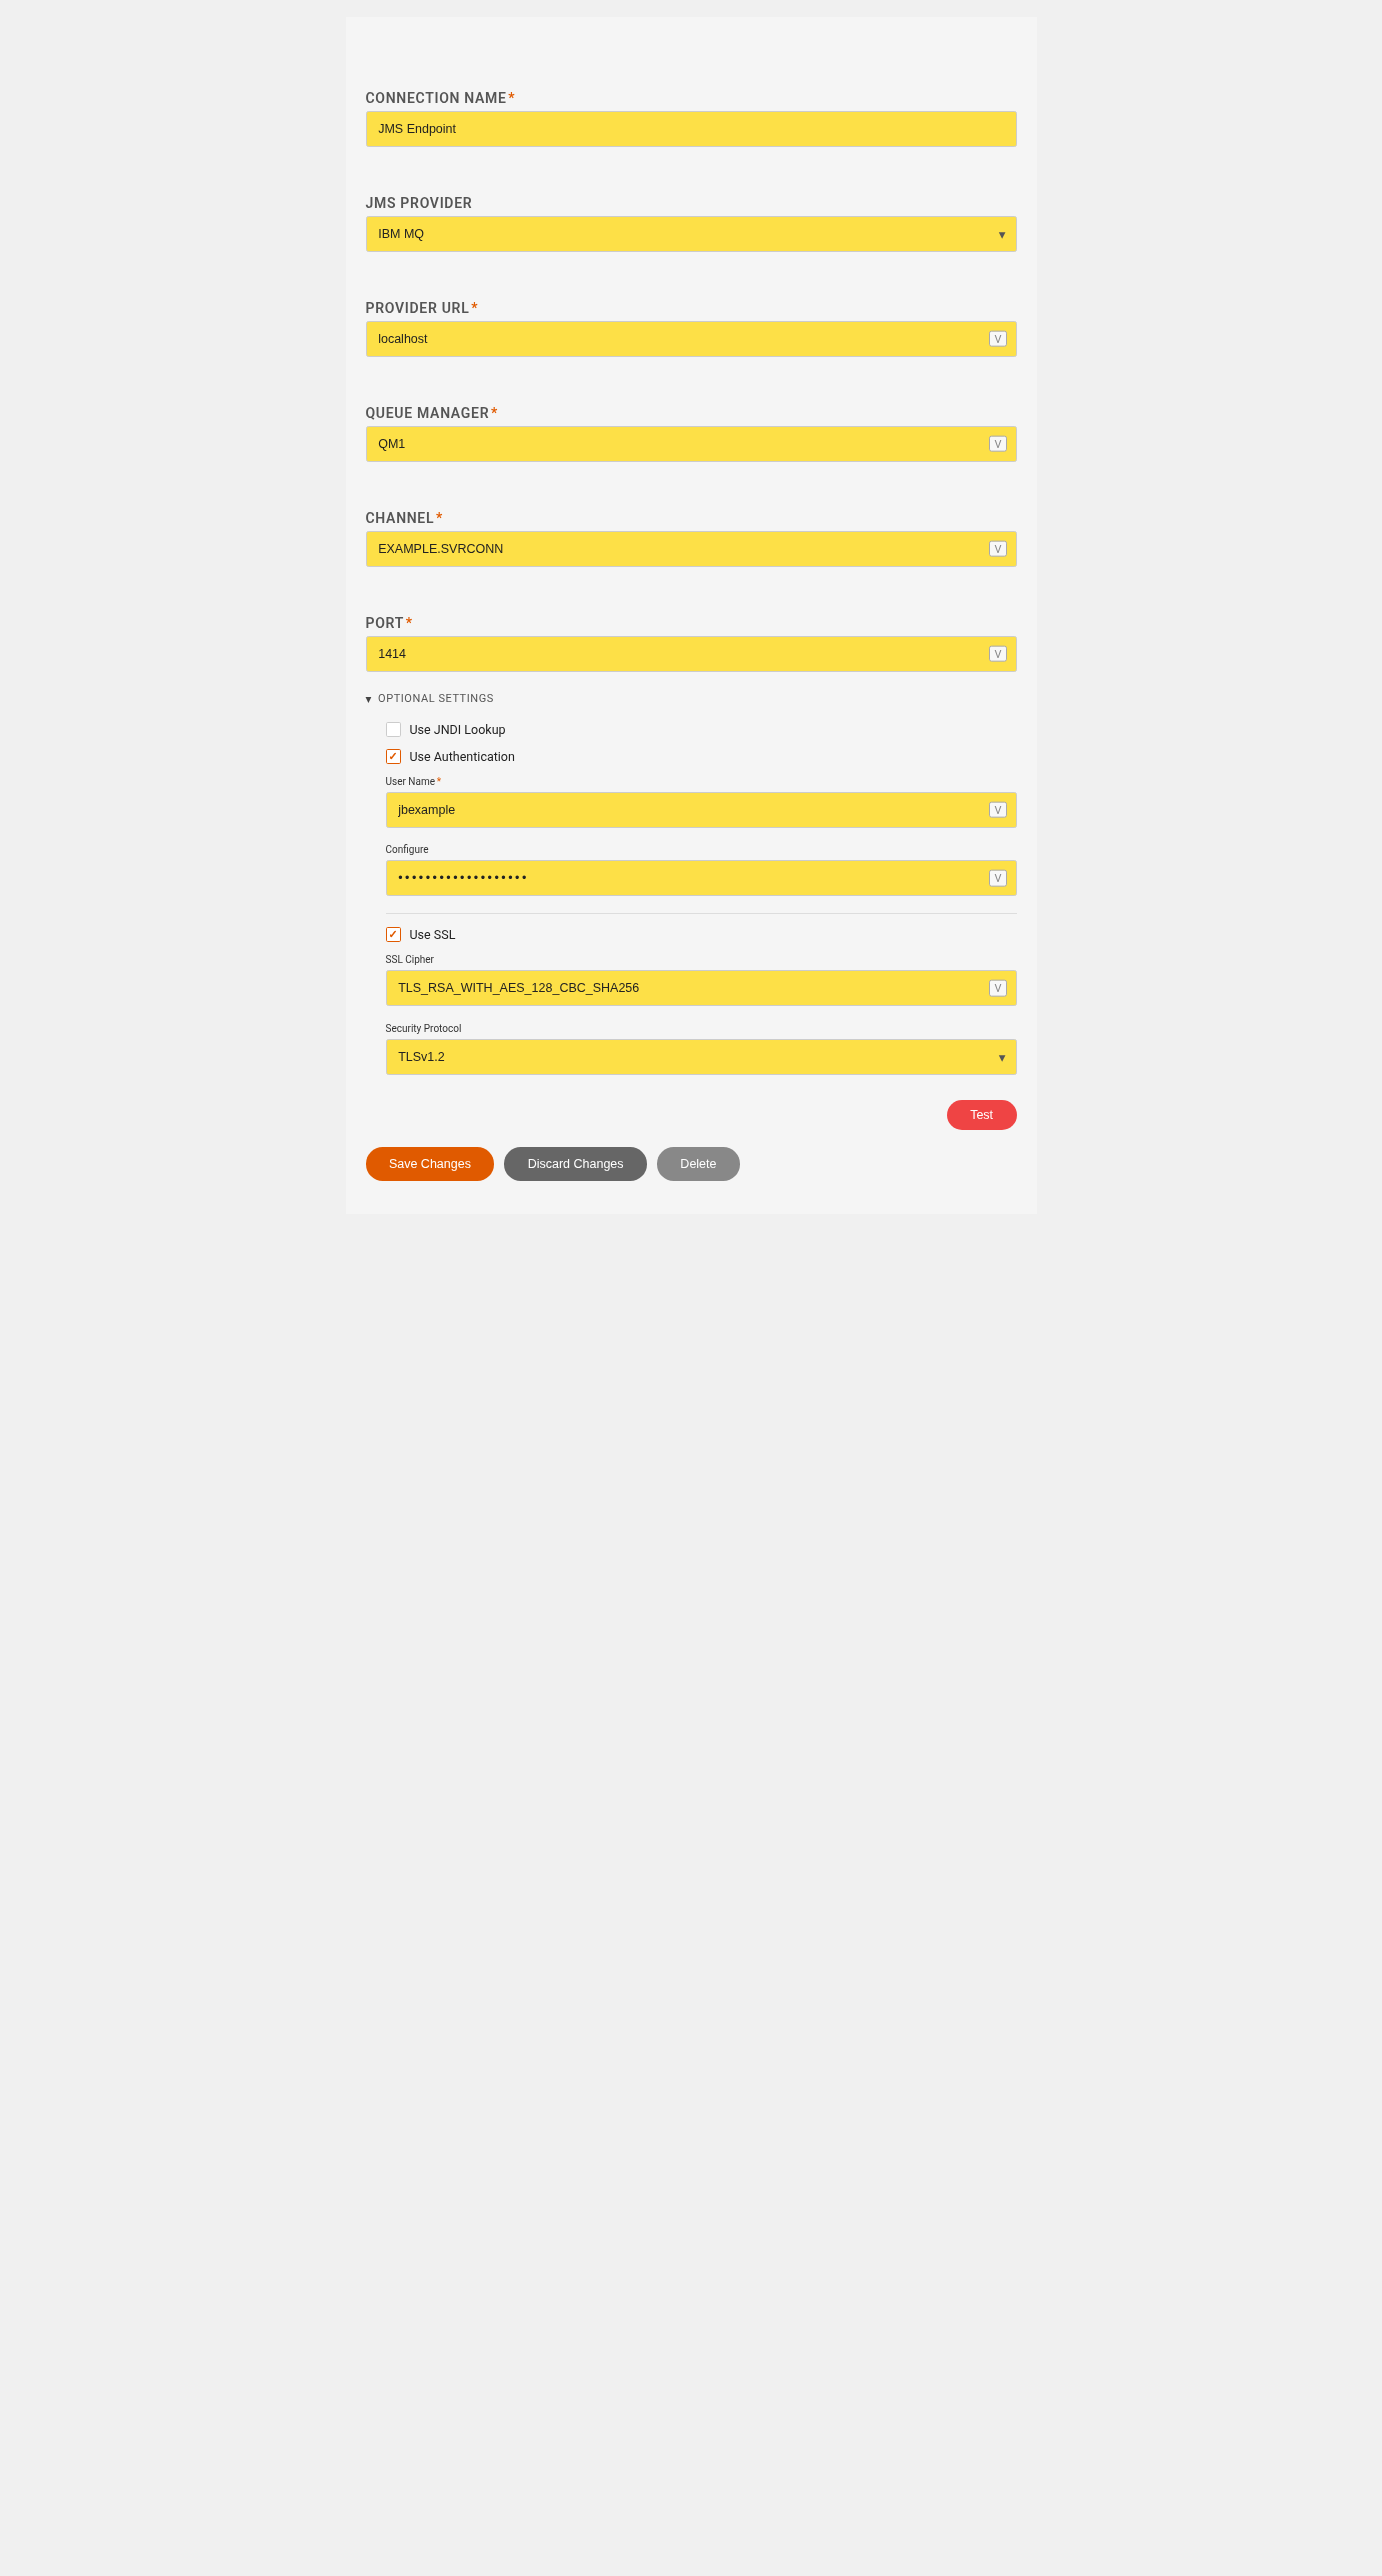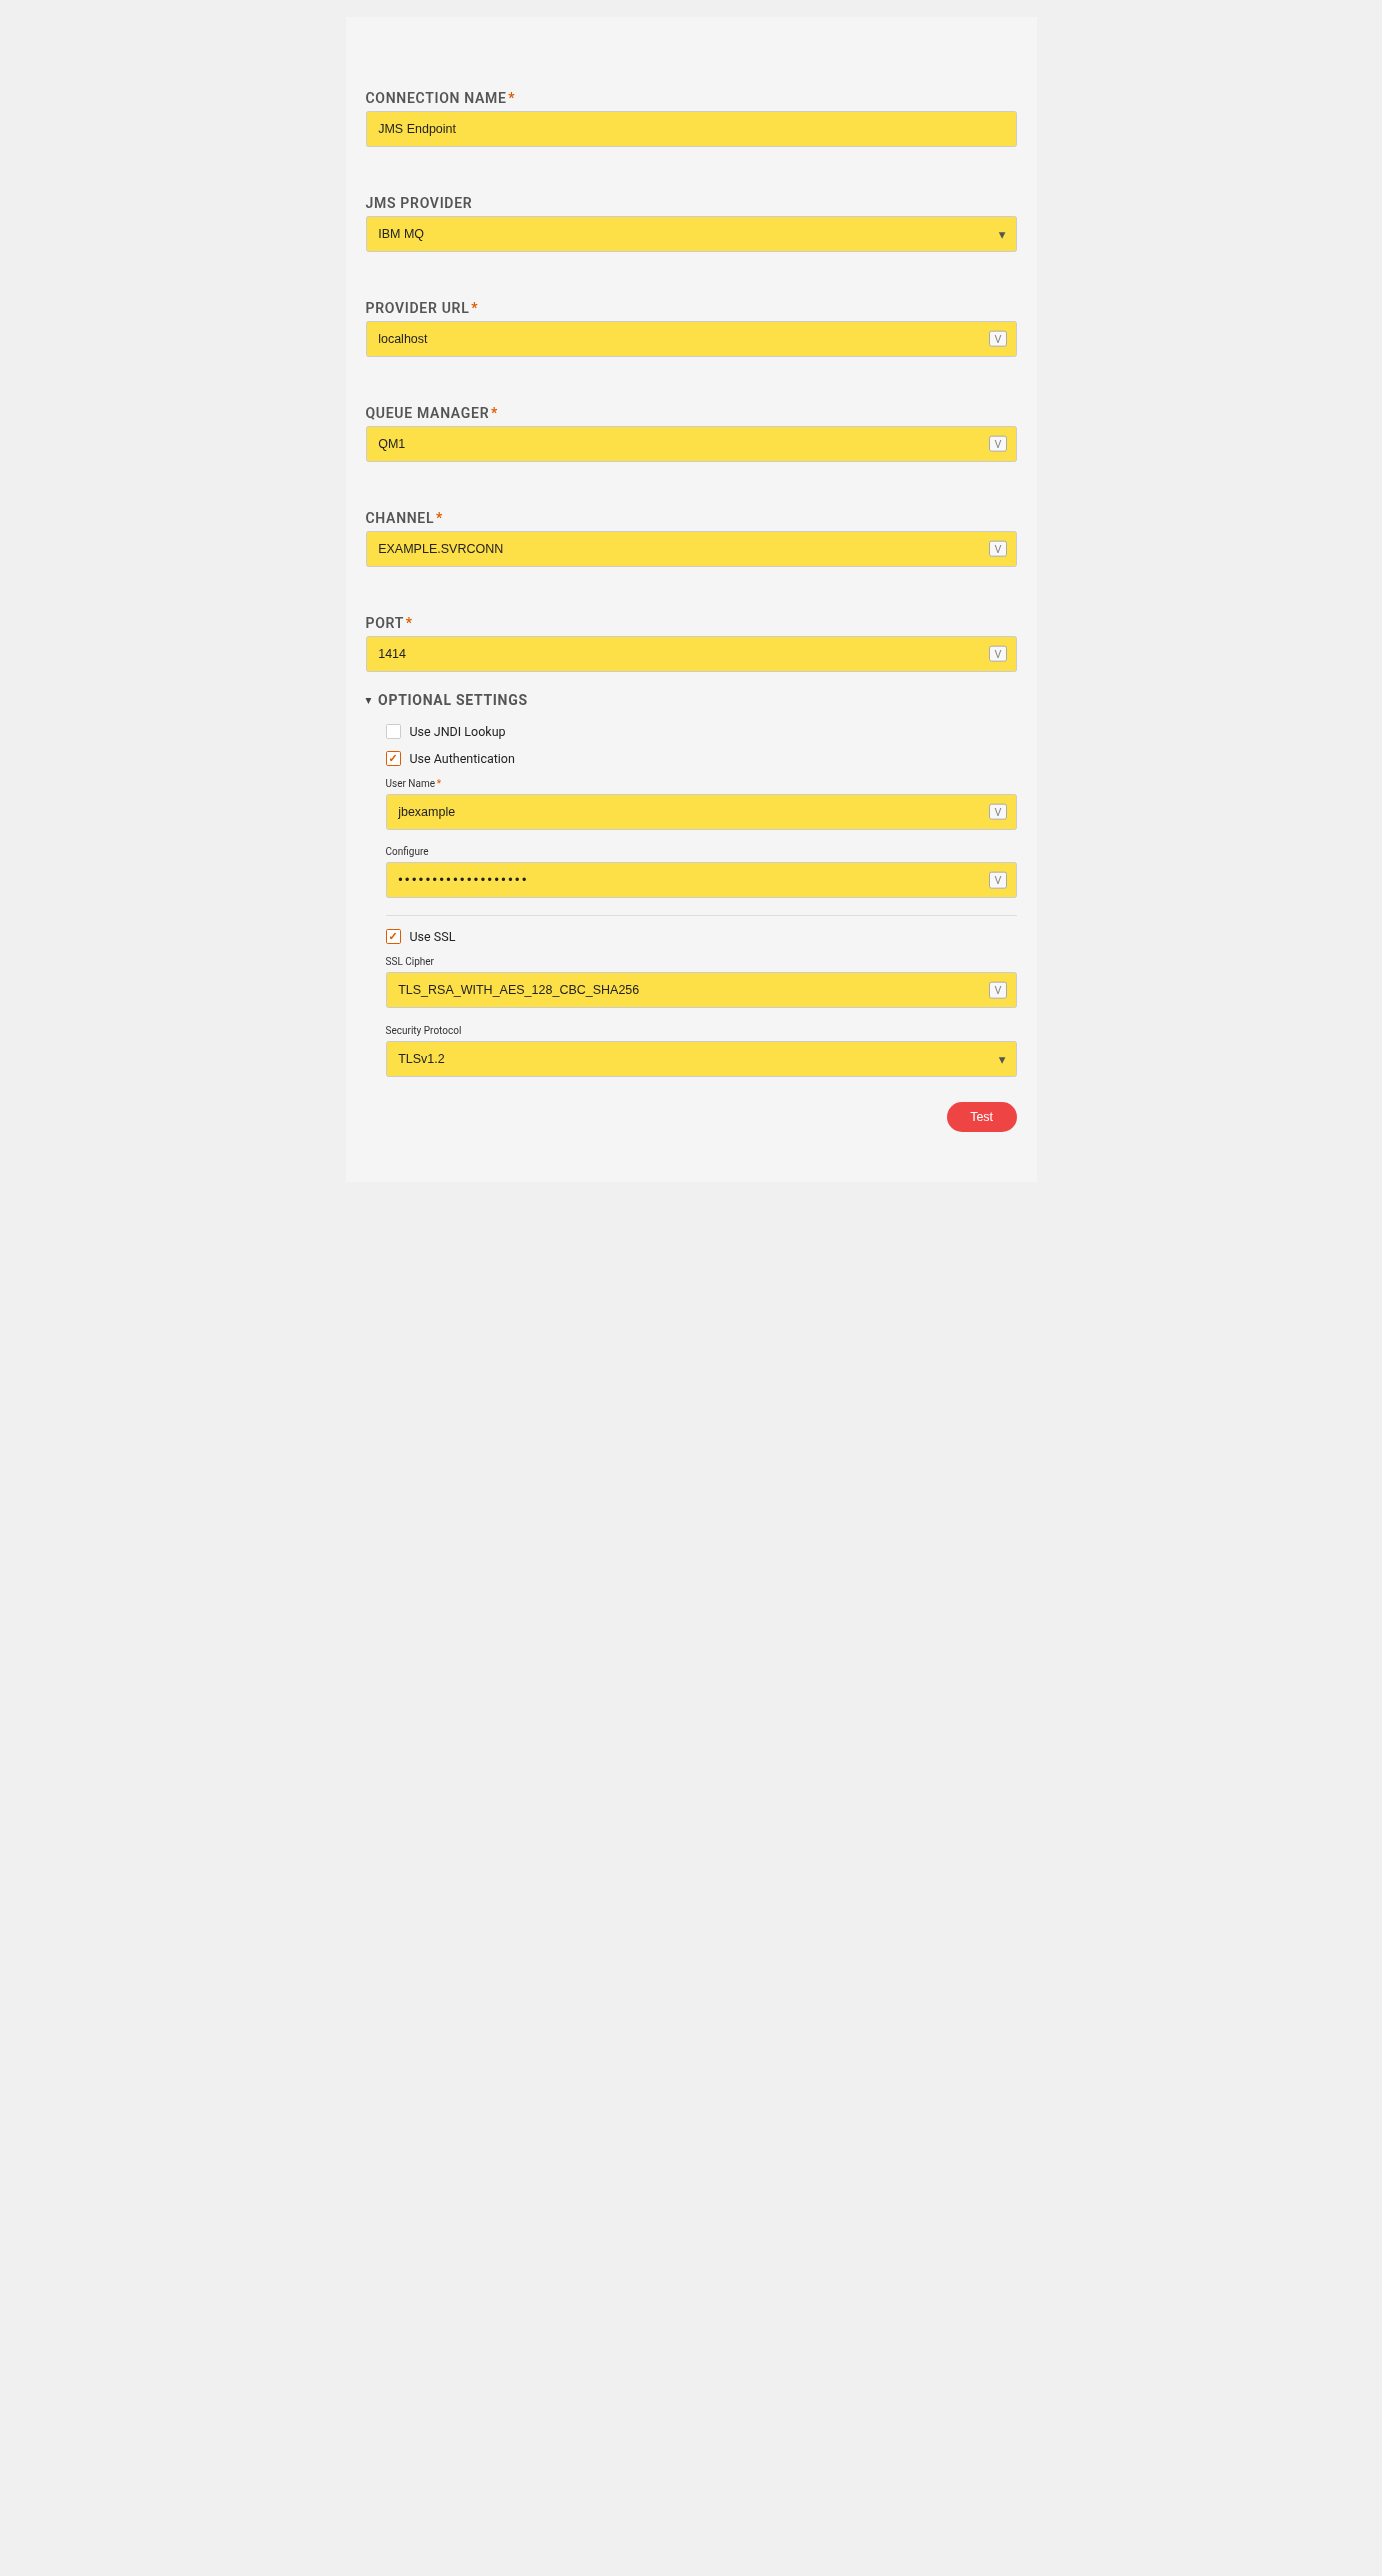--- a/index.html
+++ b/index.html
@@ -91,22 +91,22 @@
       gap: 6.7px;
       cursor: pointer;
       margin-bottom: 13.4px;
       padding: 3.3px 0;
     }
     .optional-settings-header .chevron {
       color: #444;
       font-size: 11.7px;
     }
     .optional-settings-label {
-      font-size: 14px;
-      font-weight: 700;
+      font-size: 11px;
+      font-weight: 400;
       letter-spacing: 0.05em;
       color: #555;
       text-transform: uppercase;
     }
     .optional-settings-content {
       padding-left: 20px;
     }
     .checkbox-row {
       display: flex;
       align-items: center;
@@ -335,16 +335,21 @@
         </div>
       </div>
 
     </div>
   </div>
 
   <div class="buttons-bottom">
     <div class="test-row">
       <button class="btn-test">Test</button>
     </div>
+    <div class="action-row">
+      <button class="btn-save">Save Changes</button>
+      <button class="btn-discard">Discard Changes</button>
+      <button class="btn-delete">Delete</button>
+    </div>
   </div>
 
 </div>
 
 
 </body></html>

